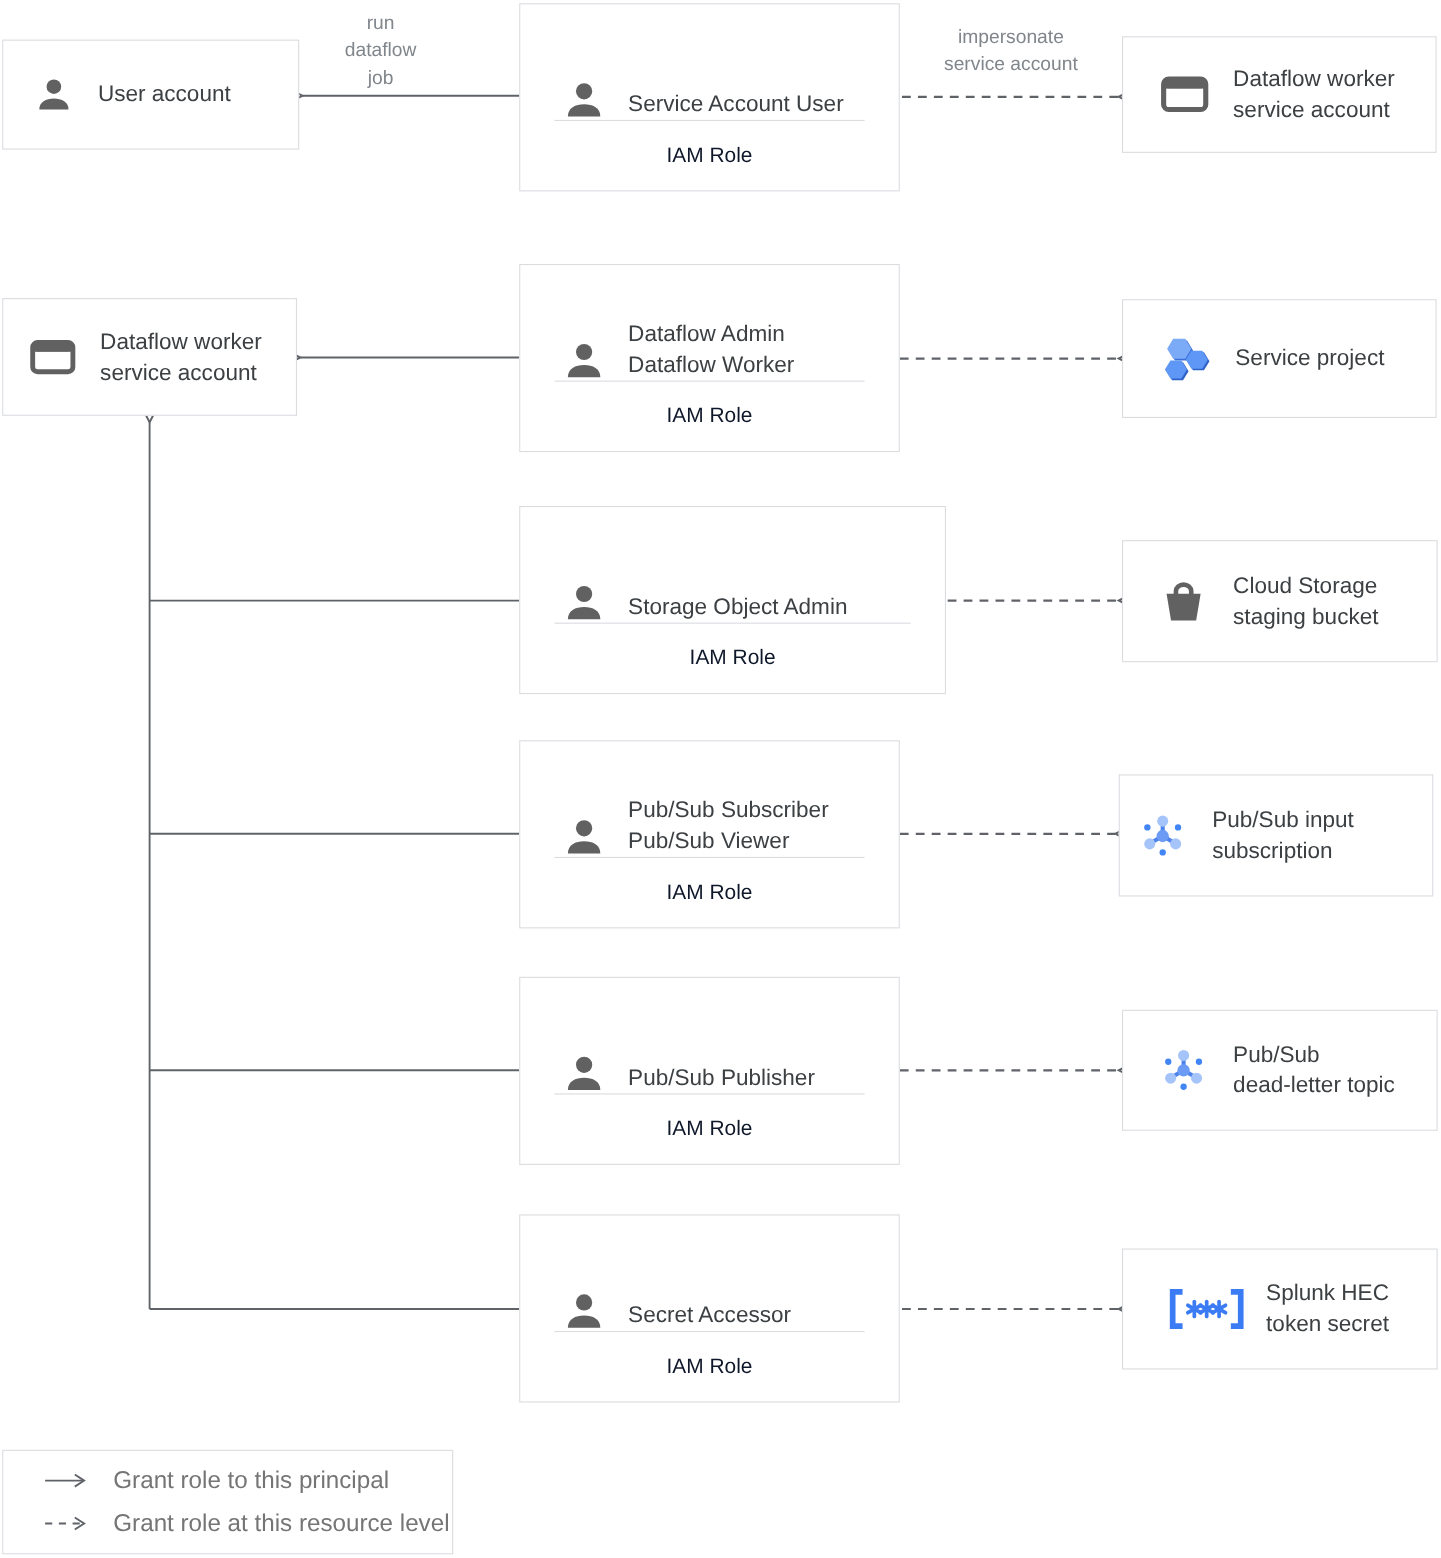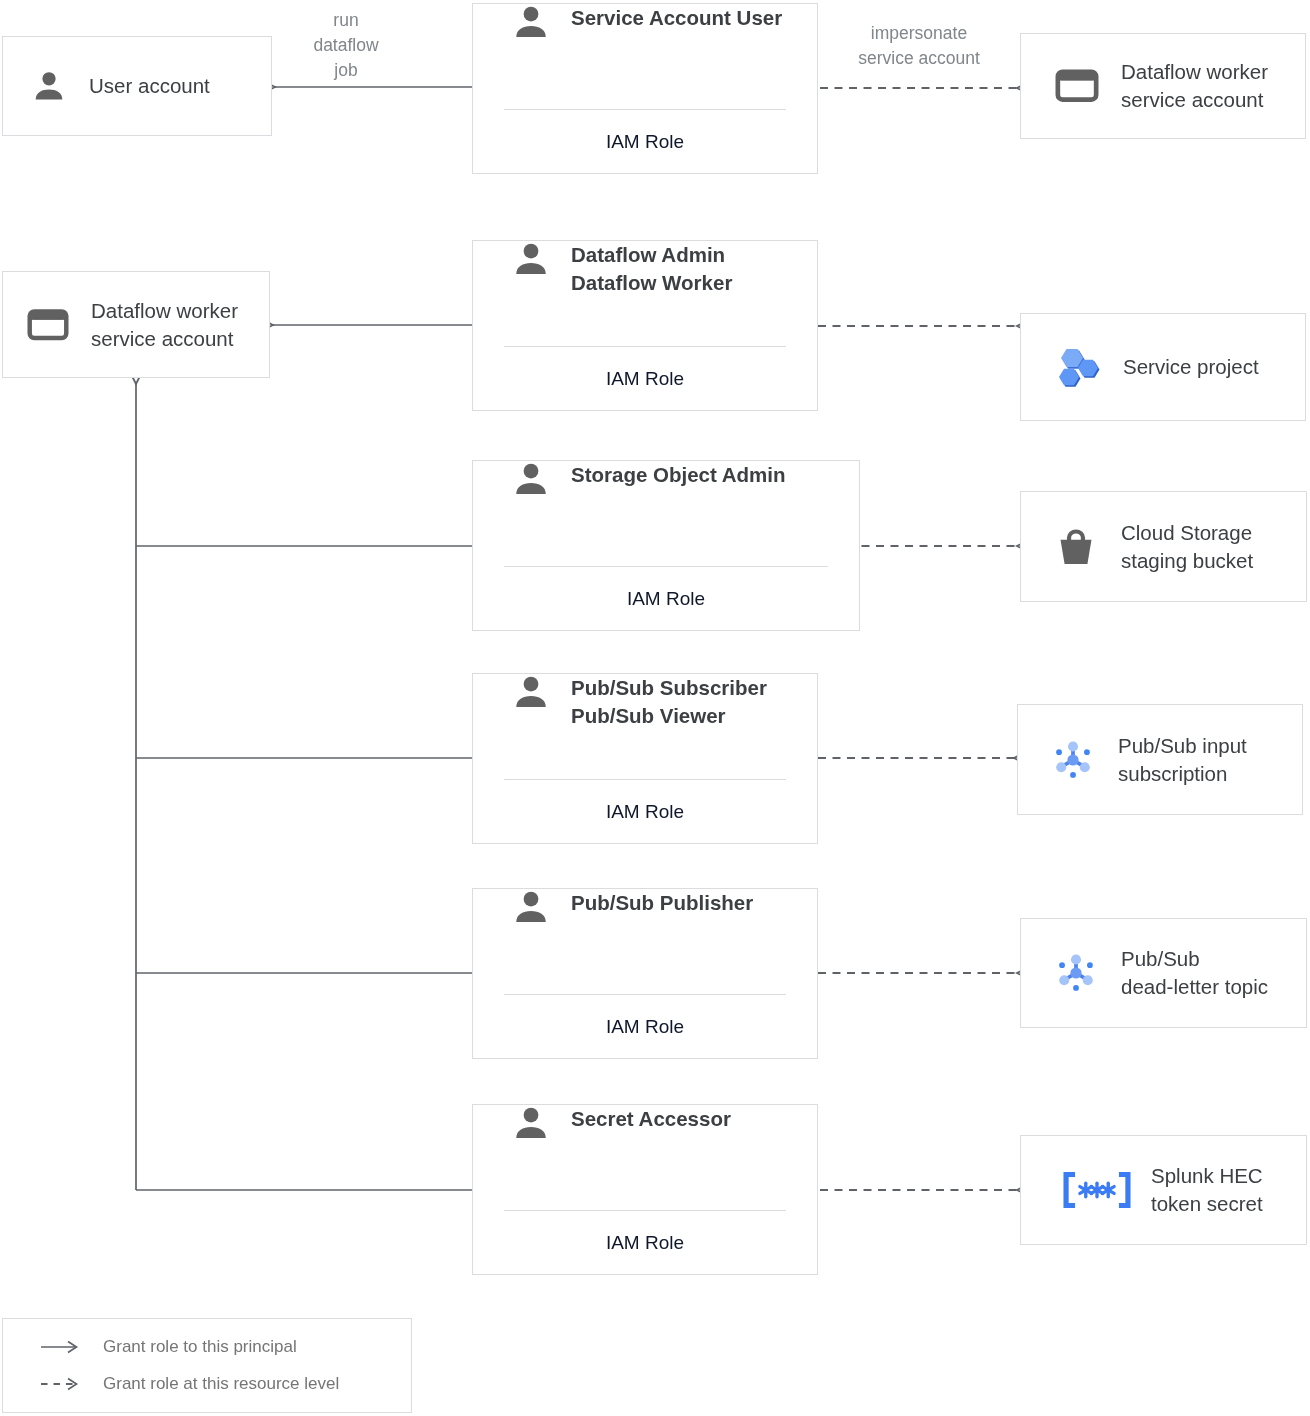--- a/index.html
+++ b/index.html
@@ -6,30 +6,30 @@
   #canvas{
     position:relative;width:1310px;height:1416px;background:#ffffff;
     font-family:"Liberation Sans","DejaVu Sans",sans-serif;color:#3c4043;overflow:hidden;
   }
   #connectors{position:absolute;left:0;top:0;width:1310px;height:1416px;z-index:1;}
   .box{position:absolute;background:#ffffff;border:1.5px solid #dadce0;box-sizing:border-box;z-index:2;}
   .hbox{display:flex;align-items:center;}
   .icon{flex:none;display:flex;align-items:center;justify-content:center;}
   .label{font-size:20.5px;line-height:28px;color:#3c4043;}
   .role-box{display:flex;flex-direction:column;}
-  .role-top{height:105px;display:flex;align-items:flex-start;padding-left:38px;gap:20px;box-sizing:border-box;font-weight:bold;}
+  .role-top{height:105px;display:flex;align-items:flex-end;padding-left:38px;gap:20px;box-sizing:border-box;}
   .role-divider{border-top:1px solid #dadce0;margin:0 31px;height:0;}
   .role-bottom{flex:1;display:flex;align-items:center;justify-content:center;
     font-size:19px;color:#0f172a;}
   .edge-label{position:absolute;z-index:2;text-align:center;font-size:17.5px;line-height:25px;color:#80868b;}
   #legend{position:absolute;left:2px;top:1318px;width:410px;height:95px;border:1.5px solid #dadce0;
     box-sizing:border-box;display:flex;flex-direction:column;justify-content:space-evenly;
     padding-left:36px;z-index:2;background:#fff;}
   .legend-row{display:flex;align-items:center;gap:20px;}
-  .legend-row .txt{font-size:17px;color:#757575;}
+  .legend-row .txt{font-size:22px;color:#757575;}
 </style>
 </head>
 <body>
 
 <div id="canvas">
 
   <svg id="connectors" viewBox="0 0 1310 1416" xmlns="http://www.w3.org/2000/svg">
     <defs>
       <marker id="ah" viewBox="0 0 18 18" markerWidth="18" markerHeight="18" refX="3" refY="9" orient="auto" markerUnits="userSpaceOnUse">
         <path d="M15,3 L3,9 L15,15" fill="none" stroke="#5f6368" stroke-width="1.8"></path>
@@ -126,21 +126,21 @@
       </span>
       <span class="label">
         <div>Dataflow Admin</div>
         <div>Dataflow Worker</div>
       </span>
     </div>
     <div class="role-divider"></div>
     <div class="role-bottom">IAM Role</div>
   </div>
 
-  <div class="box hbox" style="left:1020px;top:272px;width:286px;height:108px;padding-left:34px;gap:22px;margin-top:41px;">
+  <div class="box hbox" style="left:1020px;top:272px;width:286px;height:108px;padding-left:34px;gap:22px;">
     <span class="icon">
       <svg width="46" height="46" viewBox="0 0 46 46">
         <polygon points="6,14 11.5,4.9 22.5,4.9 28,14 22.5,23.1 11.5,23.1" fill="#3b6fd9" transform="translate(1.6,1.6)"></polygon>
         <polygon points="6,14 11.5,4.9 22.5,4.9 28,14 22.5,23.1 11.5,23.1" fill="#7baaf7"></polygon>
         <polygon points="23,24 28,15.8 38,15.8 43,24 38,32.2 28,32.2" fill="#2f62c9" transform="translate(1.5,1.5)"></polygon>
         <polygon points="23,24 28,15.8 38,15.8 43,24 38,32.2 28,32.2" fill="#5e97f6"></polygon>
         <polygon points="4,33 9,24.8 19,24.8 24,33 19,41.2 9,41.2" fill="#2f62c9" transform="translate(1.5,1.5)"></polygon>
         <polygon points="4,33 9,24.8 19,24.8 24,33 19,41.2 9,41.2" fill="#5e97f6"></polygon>
       </svg>
     </span>
@@ -184,21 +184,21 @@
       </span>
       <span class="label">
         <div>Pub/Sub Subscriber</div>
         <div>Pub/Sub Viewer</div>
       </span>
     </div>
     <div class="role-divider"></div>
     <div class="role-bottom">IAM Role</div>
   </div>
 
-  <div class="box hbox" style="left:1017px;top:704px;width:286px;height:111px;padding-left:32px;gap:22px;">
+  <div class="box hbox" style="left:1017px;top:704px;width:286px;height:111px;padding-left:16px;gap:22px;">
     <span class="icon">
       <svg width="46" height="46" viewBox="0 0 32 32">
         <g stroke="#4f83ec" stroke-width="2.6">
           <line x1="16" y1="16" x2="16" y2="7"></line>
           <line x1="16" y1="16" x2="8.2" y2="20.6"></line>
           <line x1="16" y1="16" x2="23.8" y2="20.6"></line>
         </g>
         <circle cx="16" cy="16" r="3.9" fill="#6b9bf4"></circle>
         <circle cx="16" cy="6.6" r="3.5" fill="#a5c4f9"></circle>
         <circle cx="7.8" cy="21" r="3.5" fill="#a5c4f9"></circle>

